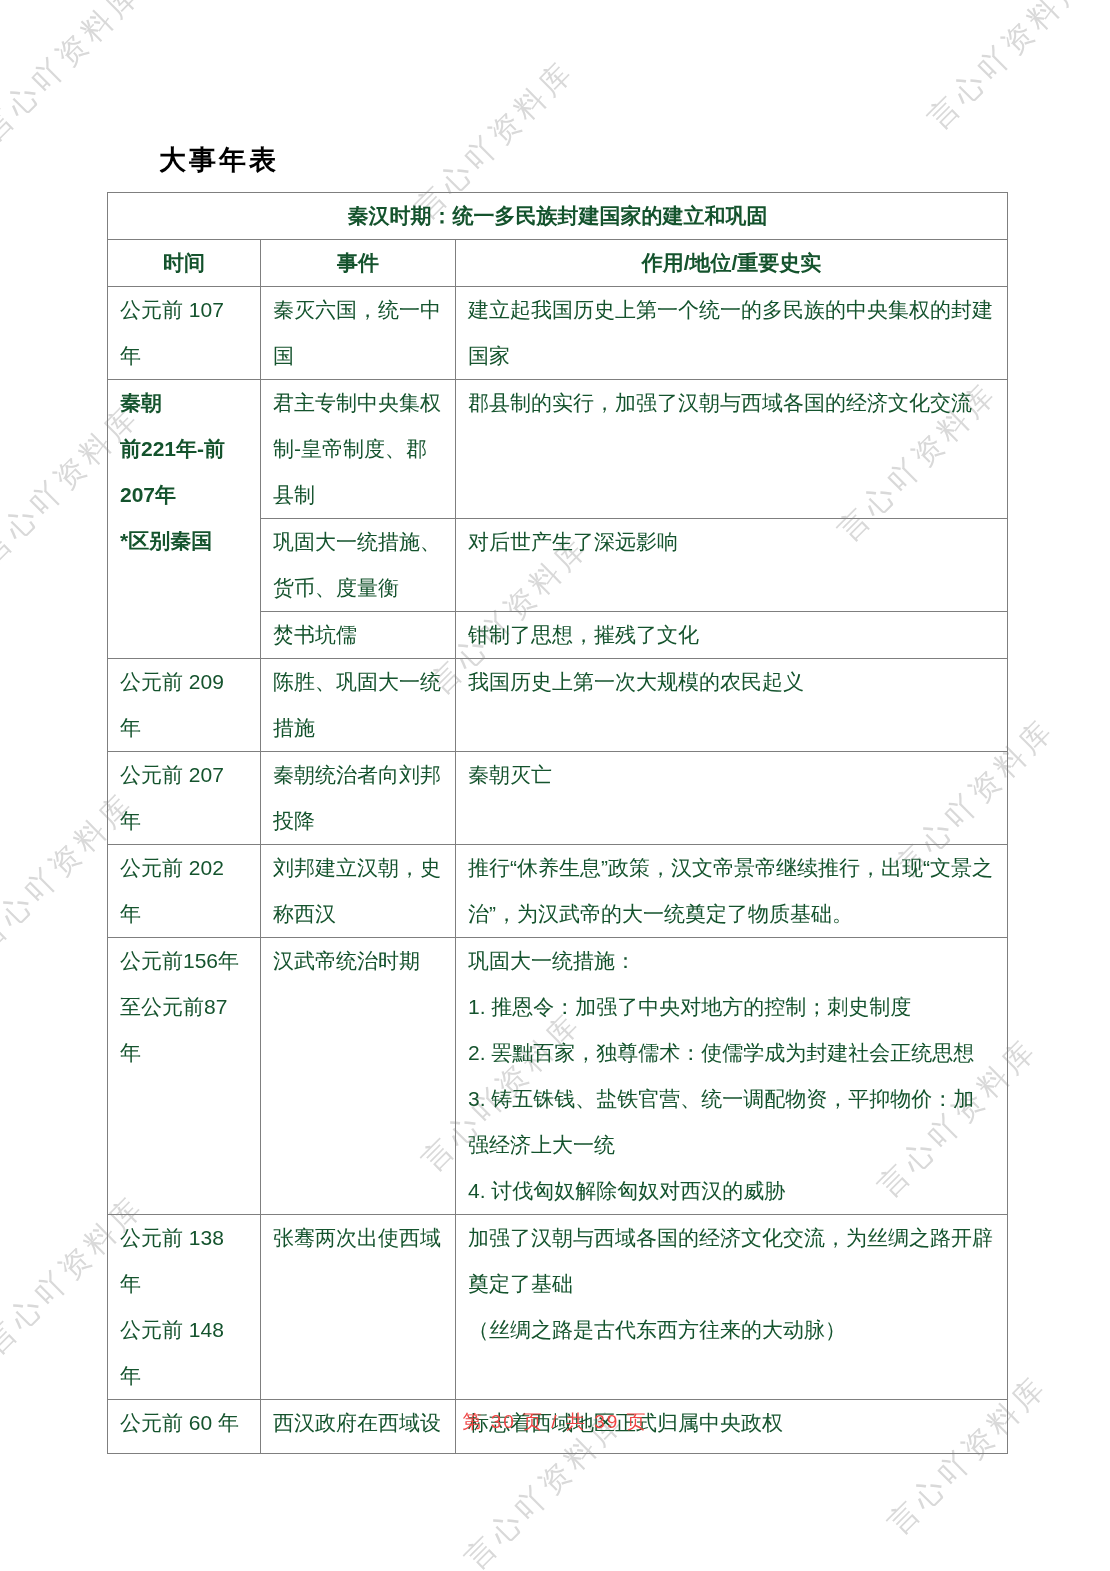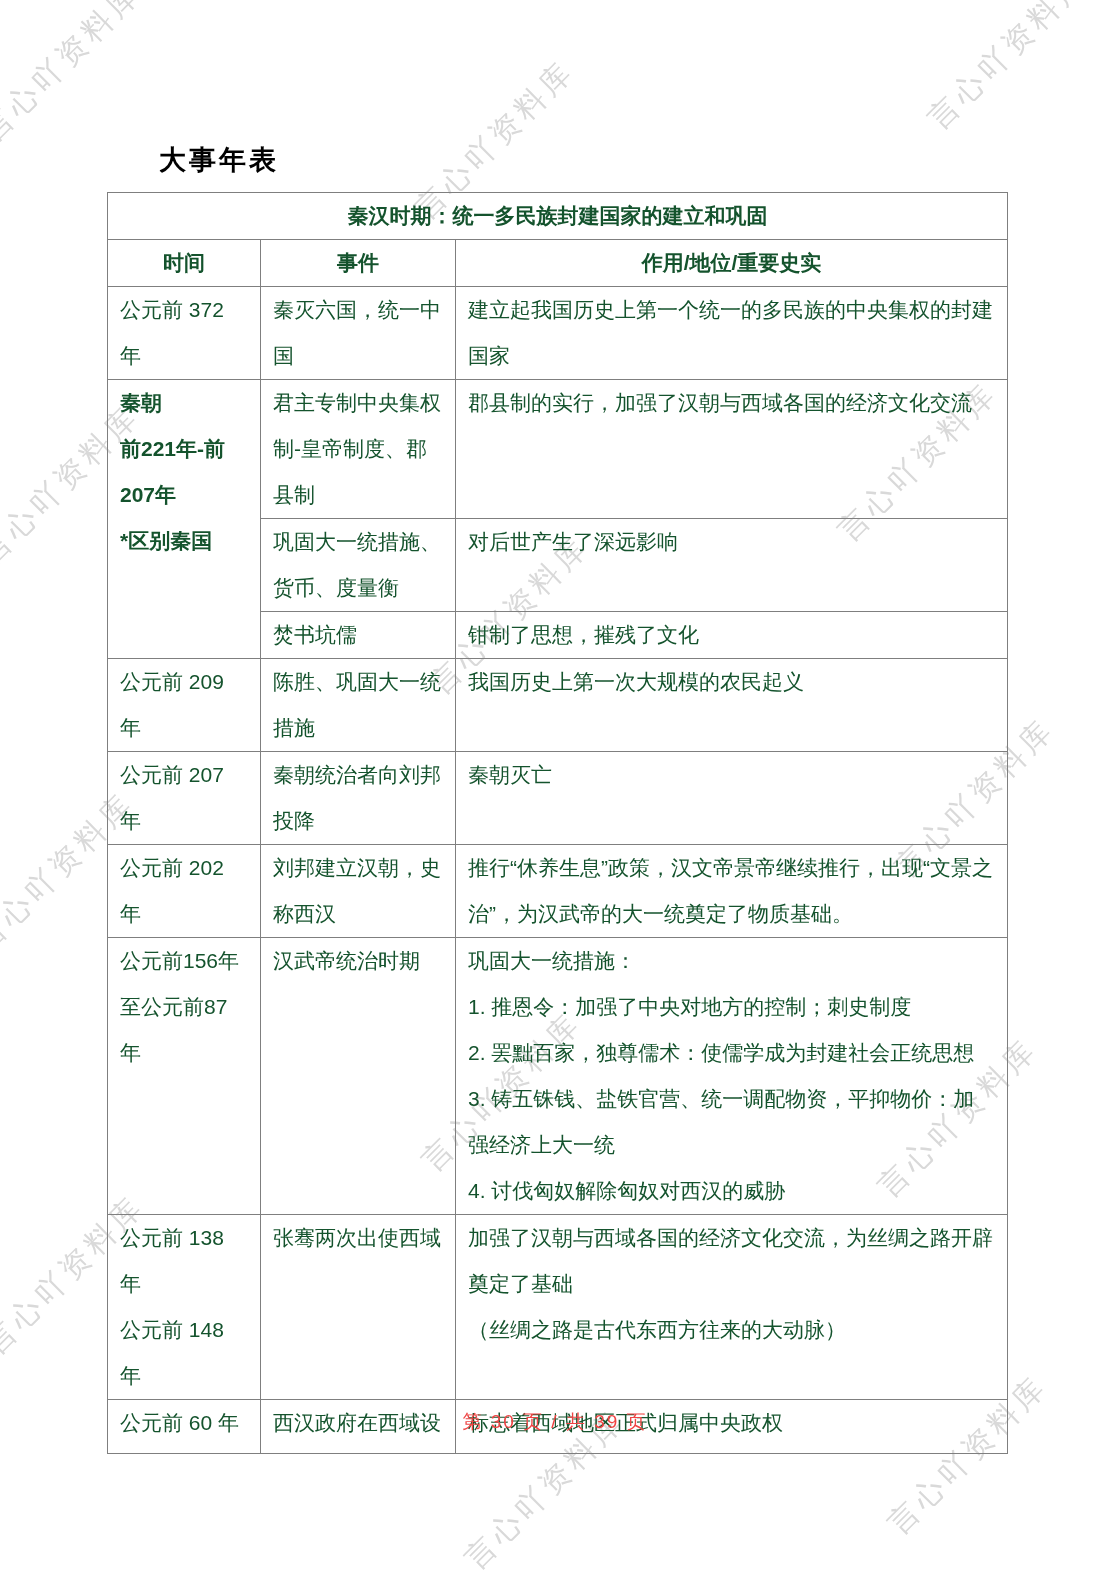--- a/index.html
+++ b/index.html
@@ -117,21 +117,21 @@
       <tr class="h46">
         <td colspan="3" class="caption-cell">秦汉时期：统一多民族封建国家的建立和巩固</td>
       </tr>
       <tr class="h46">
         <td class="th-cell">时间</td>
         <td class="th-cell">事件</td>
         <td class="th-cell">作用/地位/重要史实</td>
       </tr>
 
       <tr>
-        <td>公元前 372
+        <td>公元前 107
 年</td>
         <td>秦灭六国，统一中国</td>
         <td>建立起我国历史上第一个统一的多民族的中央集权的封建国家</td>
       </tr>
 
       <tr>
         <td rowspan="3" class="qin-time">秦朝
 前221年-前
 207年
 *区别秦国</td>

